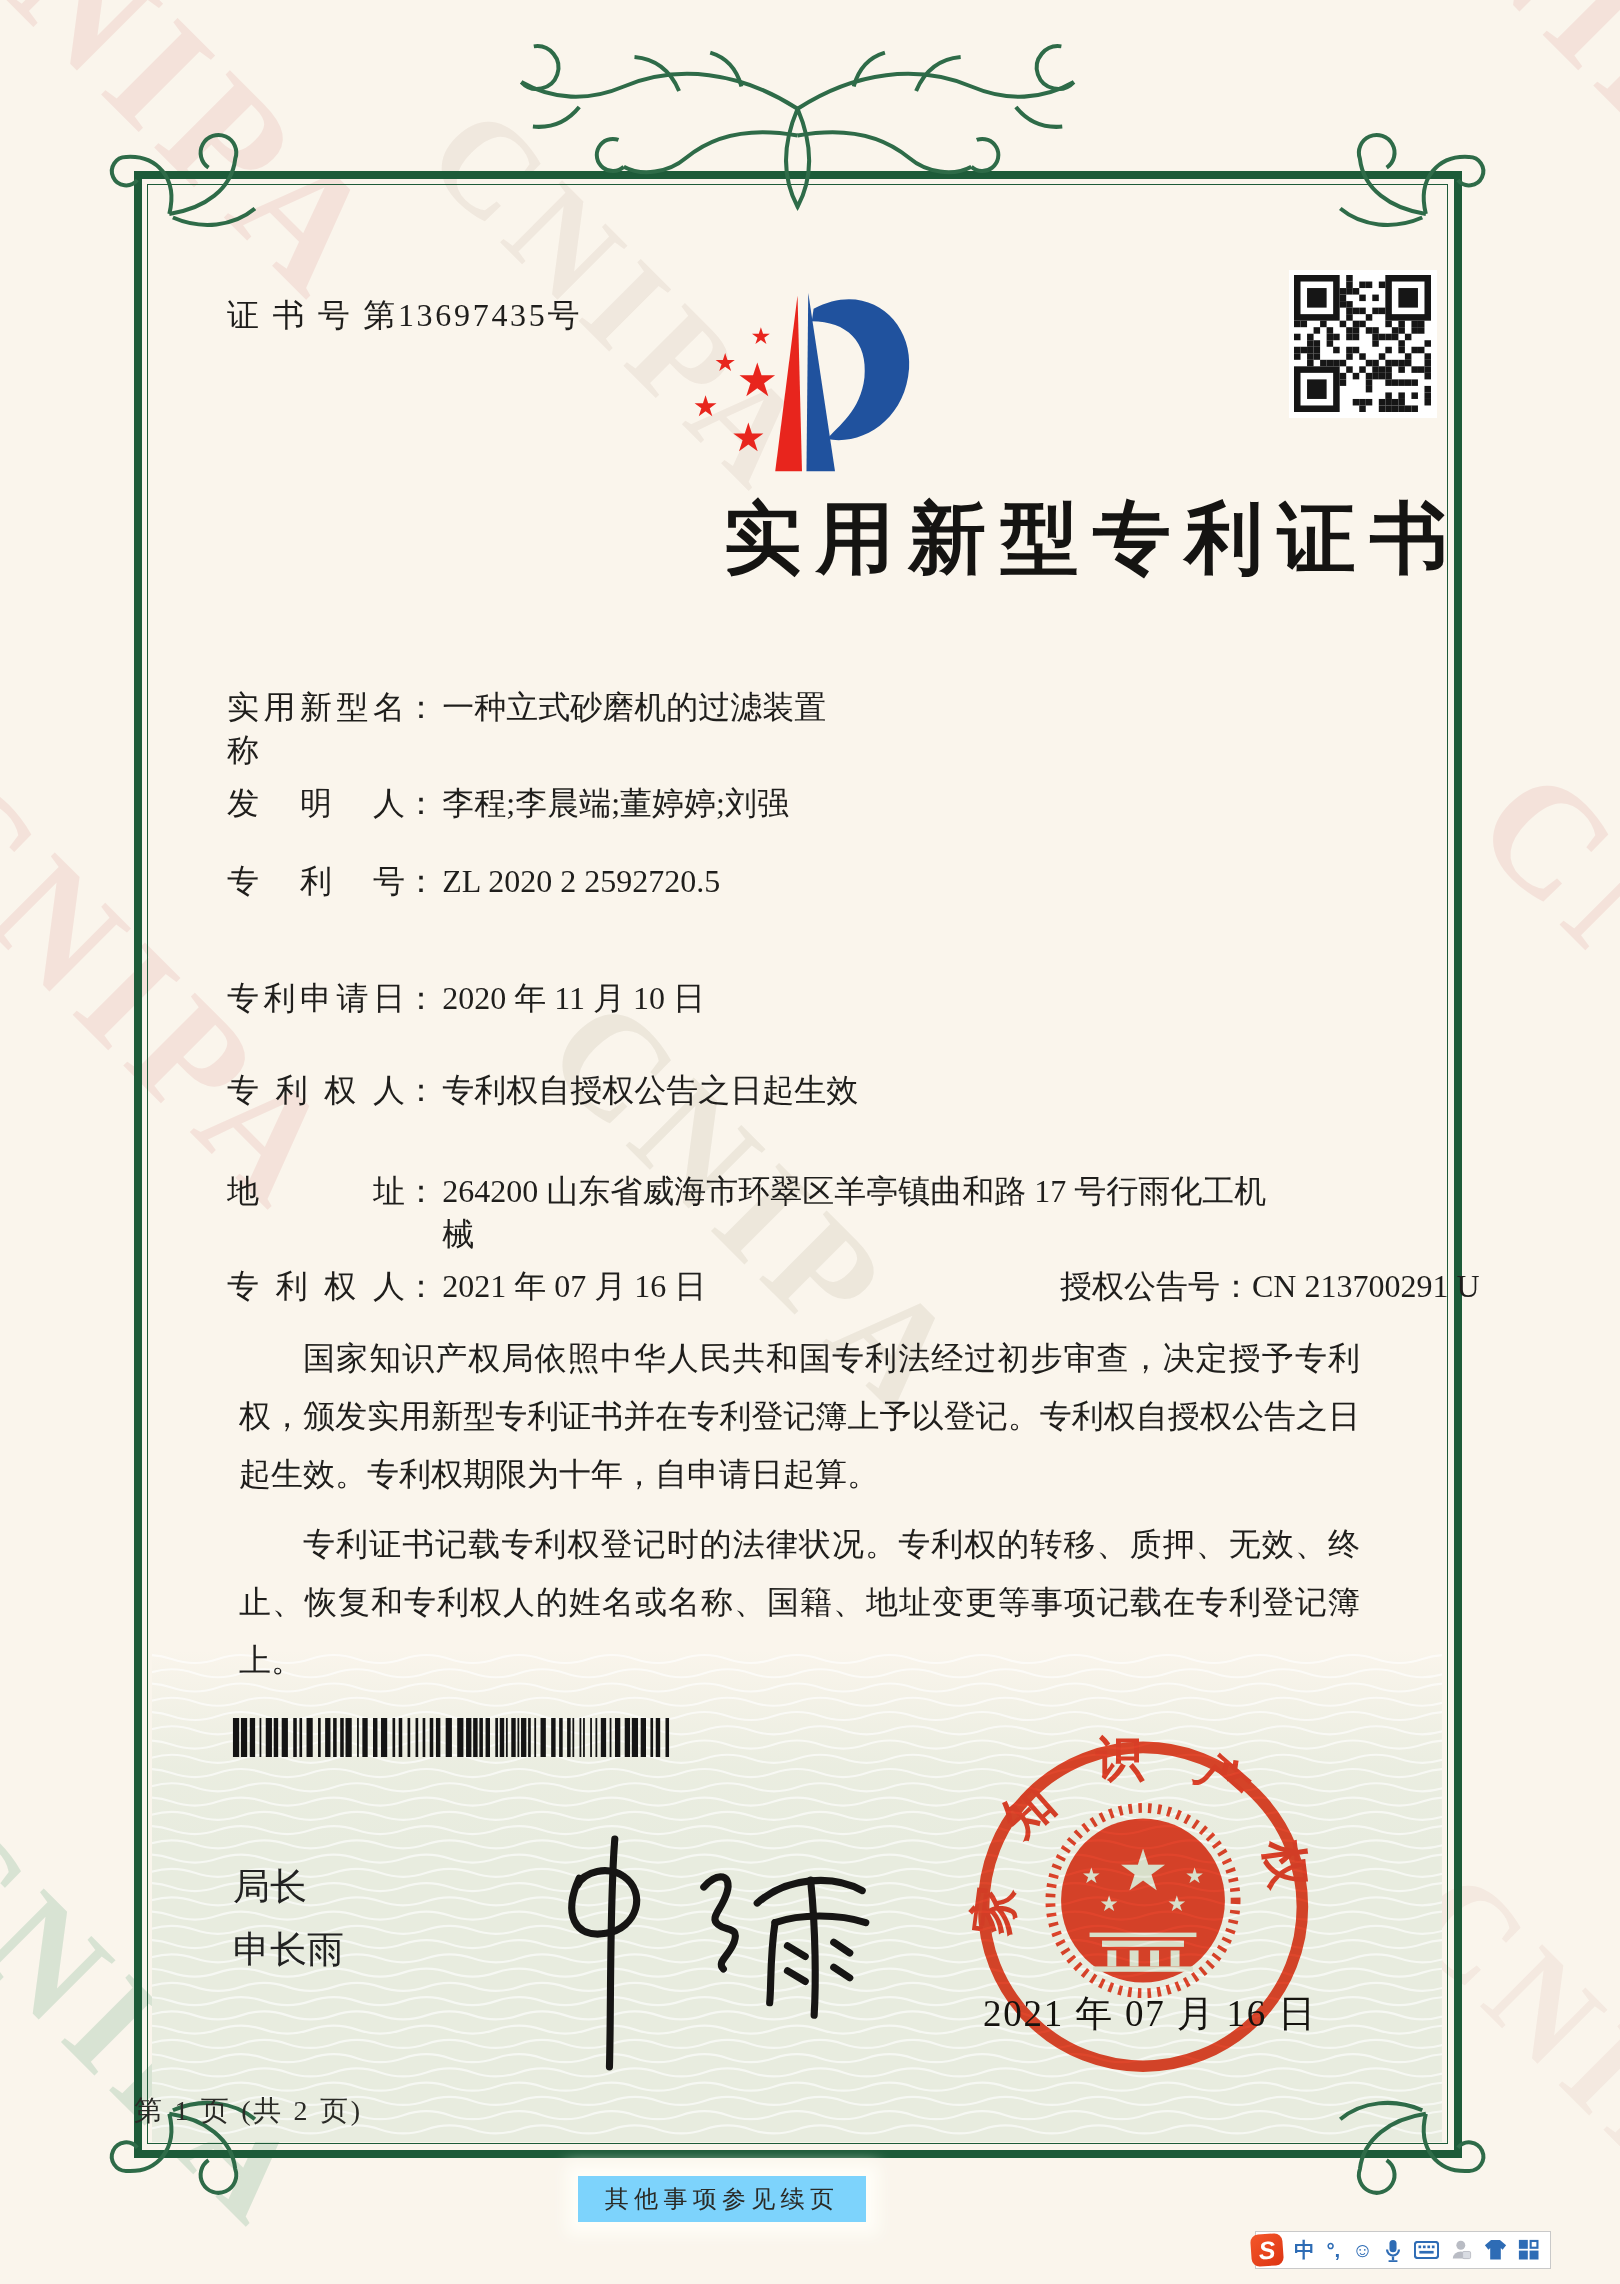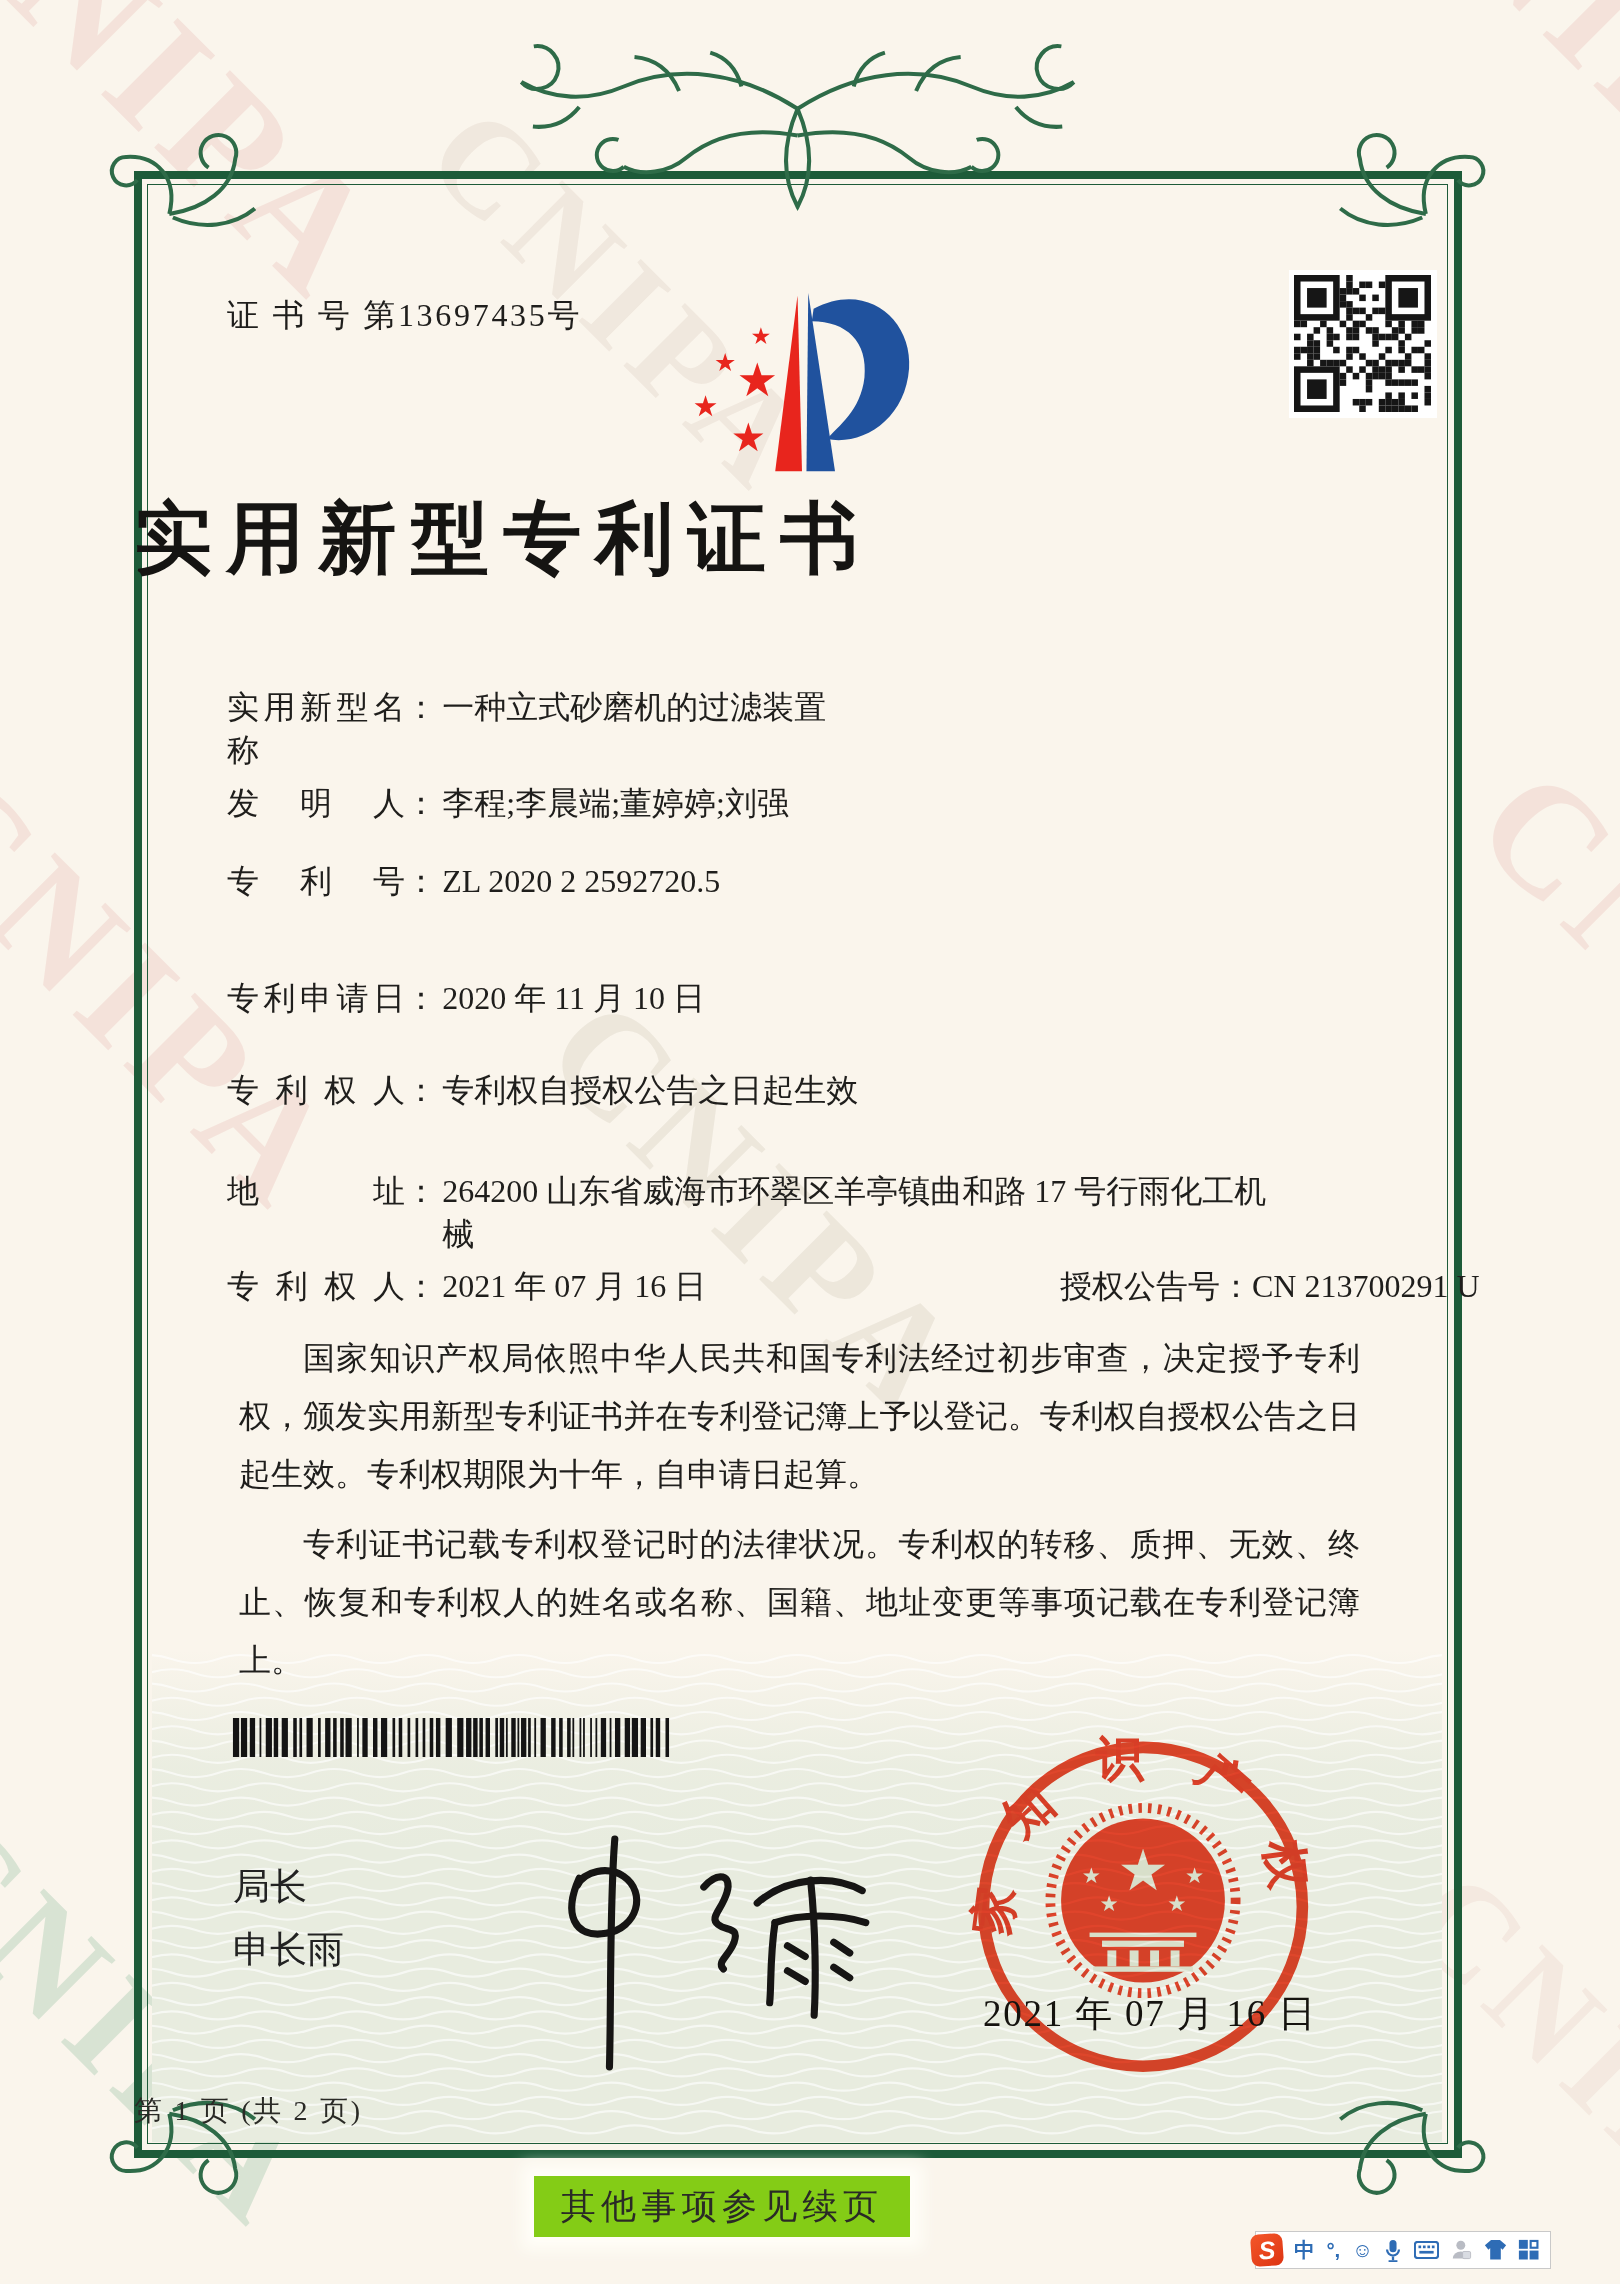--- a/index.html
+++ b/index.html
@@ -27,21 +27,21 @@
     position:absolute;left:152px;top:1650px;width:1290px;height:492px;z-index:1;
     background:linear-gradient(180deg, rgba(232,236,223,0) 0px, rgba(232,236,223,.85) 116px, #e8ecdf 196px, #e8ecdf 100%);
   }
   .waves-zone svg{position:absolute;left:0;top:0;}
   
   .cert-no{position:absolute;left:227px;top:294px;z-index:4;font-size:32px;letter-spacing:2.7px;}
   .logo{position:absolute;left:686px;top:266px;z-index:4;}
   .qr{position:absolute;left:1289px;top:270px;width:148px;height:148px;background:#ffffff;z-index:4;padding:5.3px;box-sizing:border-box;}
   .title{
     position:absolute;left:134px;top:487px;width:1328px;z-index:4;
-    text-align:left;font-size:78px;font-weight:bold;letter-spacing:14.3px;color:#151412;
+    text-align:right;font-size:78px;font-weight:bold;letter-spacing:14.3px;color:#151412;
   }
   
   .row{position:absolute;left:227px;z-index:4;font-size:32px;line-height:43px;}
   .row .lbl{display:inline-block;width:178px;text-align:justify;text-align-last:justify;vertical-align:top;}
   .row .colon{display:inline-block;vertical-align:top;}
   .row .val{display:inline-block;vertical-align:top;margin-left:5.3px;}
   .val-wrap{width:829px;}
   .grant-right{position:absolute;left:833px;top:0;white-space:nowrap;}
   
   .body-text{
@@ -58,22 +58,22 @@
   .signature{position:absolute;left:481px;top:1823px;z-index:4;}
   .seal{position:absolute;left:956px;top:1718px;z-index:5;opacity:.93;mix-blend-mode:multiply;}
   .seal-date{position:absolute;left:976px;top:1989px;width:348px;z-index:6;
     text-align:center;font-size:37px;color:#15130f;letter-spacing:1.8px;}
   .page-footer{position:absolute;left:134px;top:2092px;width:1280px;z-index:4;
     font-size:28px;letter-spacing:2.7px;color:#2a2a26;}
   .continuation{
     position:absolute;left:134px;top:2176px;width:1176px;z-index:4;text-align:center;
   }
   .continuation span{
-    display:inline-block;background:#84cc16;box-shadow:0 0 14.3px 12.5px #fffef8;
-    font-size:35px;letter-spacing:5.3px;color:#2a2a26;padding:7.1px 27px;
+    display:inline-block;background:#7dd3fc;box-shadow:0 0 14.3px 12.5px #fffef8;
+    font-size:24px;letter-spacing:5.3px;color:#2a2a26;padding:7.1px 27px;
   }
   
   .ime{
     position:absolute;left:1255px;top:2231px;z-index:7;height:36px;
     display:flex;align-items:center;gap:11.6px;padding:0 10.7px 0 0;
     background:#ffffff;border:0.9px solid #c9c9c9;
     font-family:"Liberation Sans","DejaVu Sans",sans-serif;
   }
   .ime .slogo{
     width:32px;height:32px;margin-left:-5.3px;border-radius:8px;

